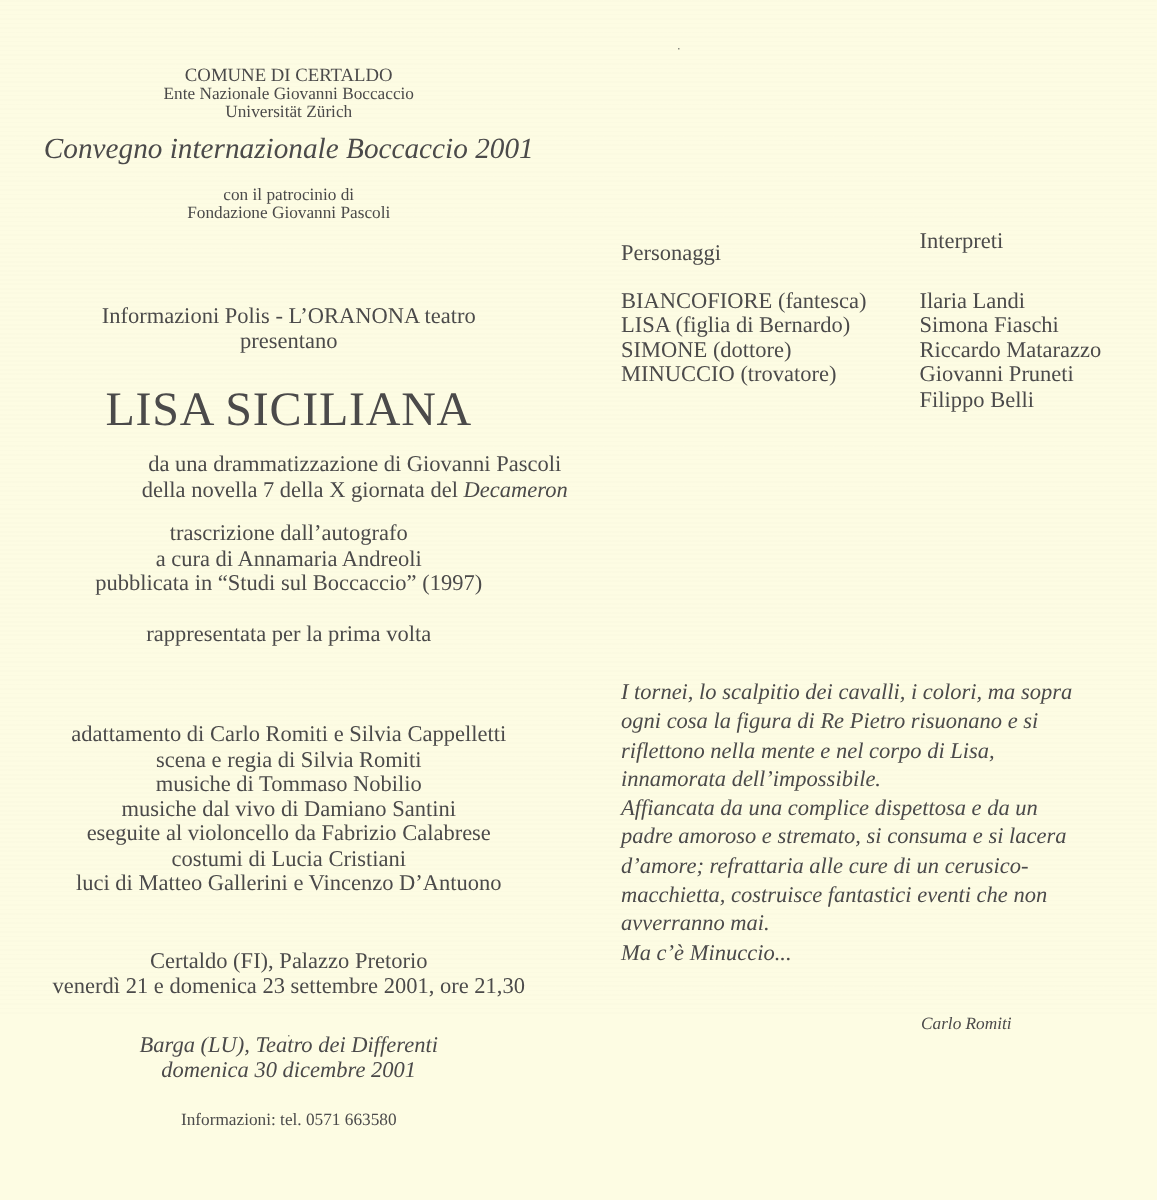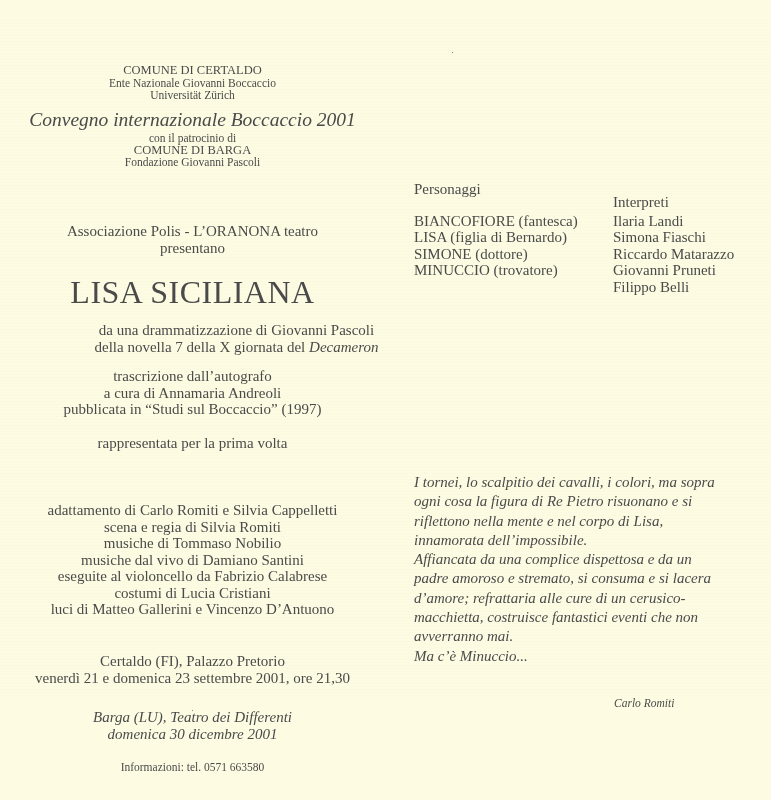--- a/index.html
+++ b/index.html
@@ -15,21 +15,20 @@
       font-family: "Liberation Serif", "DejaVu Serif", serif;
       color: #4b4a4a;
     }
     .page {
       position: absolute;
       left: 0; top: 0;
       width: 771px; height: 676px;
       background:
         repeating-linear-gradient(0deg, rgba(0,0,0,0.006) 0px, rgba(0,0,0,0.006) 1px, transparent 1px, transparent 3px),
         #fdfce3;
-      margin-top: 20px;
     }
     .left-col {
       position: absolute;
       left: 0;
       top: 0;
       width: 385px;
       text-align: center;
     }
     .blk { position: absolute; left: 0; width: 385px; text-align: center; }
     .line { display: block; white-space: nowrap; }
@@ -92,28 +91,27 @@
     <div class="blk sm" style="top:44px;">
       <span class="line" style="font-size:12.5px;line-height:13px;">COMUNE DI CERTALDO</span>
       <span class="line">Ente Nazionale Giovanni Boccaccio</span>
       <span class="line">Universität Zürich</span>
     </div>
 
     <div class="blk conv" style="top:89px;font-style:italic;">
       <span class="line">Convegno internazionale Boccaccio 2001</span>
     </div>
 
-    <div class="blk sm" style="top:112px;text-align:center;">
+    <div class="blk sm" style="top:124px;text-align:center;">
       <span class="line">con il patrocinio di</span>
-      <span class="line" style="font-size:12.5px;">COMUNE DI BARGA</span>
       <span class="line">Fondazione Giovanni Pascoli</span>
     </div>
 
     <div class="blk med" style="top:203px;">
-      <span class="line">Associazione Polis - L’ORANONA teatro</span>
+      <span class="line">Informazioni Polis - L’ORANONA teatro</span>
       <span class="line">presentano</span>
     </div>
 
     <div class="blk title" style="top:254px;">
       <span class="line">LISA SICILIANA</span>
     </div>
 
     <div class="blk med" style="top:302px;padding-left:44px;">
       <span class="line">da una drammatizzazione di Giovanni Pascoli</span>
       <span class="line"><span>della novella 7 della X giornata del </span><em>Decameron</em></span>
@@ -150,21 +148,21 @@
     </div>
 
     <div class="blk sm" style="top:741px;">
       <span class="line">Informazioni: tel. 0571 663580</span>
     </div>
   </div>
 
   <div class="right-col">
 
     <div class="cast-header" style="left:414px;top:161px;">Personaggi</div>
-    <div class="cast-header" style="left:613px;top:174px;">Interpreti</div>
+    <div class="cast-header" style="left:613px;top:153px;">Interpreti</div>
 
     <div class="cast-list" style="left:414px;top:193px;">
       <span>BIANCOFIORE (fantesca)</span>
       <span>LISA (figlia di Bernardo)</span>
       <span>SIMONE (dottore)</span>
       <span>MINUCCIO (trovatore)</span>
     </div>
 
     <div class="cast-list" style="left:613px;top:193px;">
       <span>Ilaria Landi</span>

